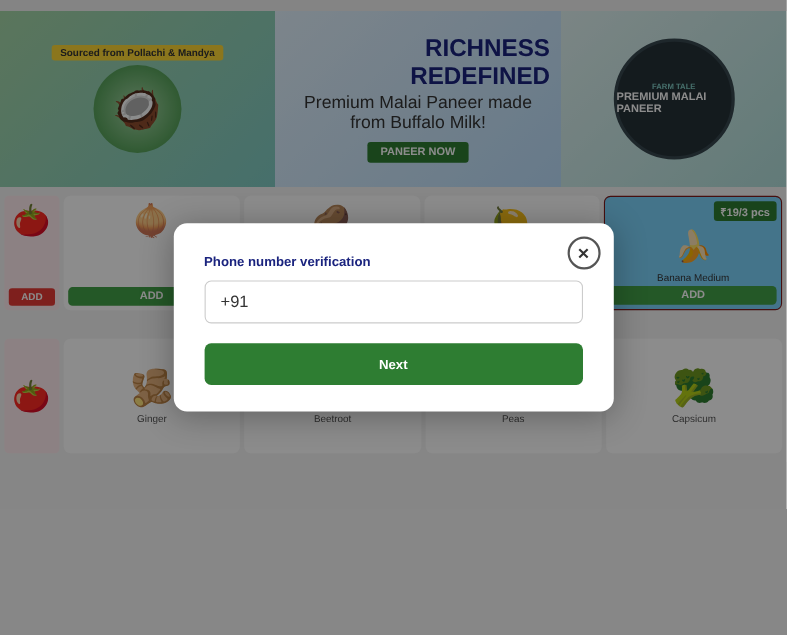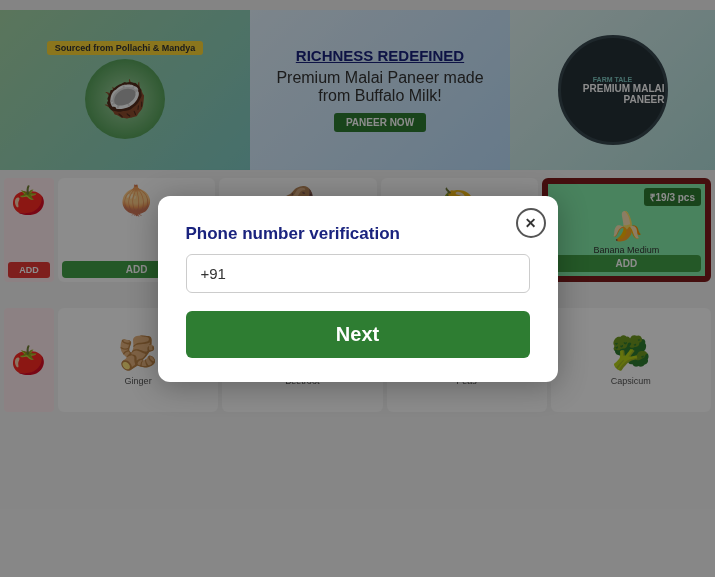--- a/index.html
+++ b/index.html
@@ -72,26 +72,25 @@
       width: 260px;
       height: 100%;
       background: linear-gradient(135deg, #e3f2fd, #bbdefb);
       display: flex;
       flex-direction: column;
       align-items: center;
       justify-content: center;
       padding: 10px;
     }
     .banner-title {
-      font-size: 15px;
+      font-size: 22px;
       font-weight: 900;
       color: #1a237e;
       line-height: 1.1;
       text-align: right;
-      text-decoration: underline;
     }
     .banner-subtitle {
       font-size: 16px;
       color: #333;
       text-align: center;
       margin: 4px 0;
     }
     .order-btn {
       background: #2e7d32;
       color: white;
@@ -117,21 +116,21 @@
       height: 110px;
       background: #263238;
       border-radius: 50%;
       display: flex;
       flex-direction: column;
       align-items: center;
       justify-content: center;
       color: white;
       font-size: 8px;
       font-weight: bold;
-      text-align: right;
+      text-align: left;
       border: 3px solid #37474f;
     }
     .paneer-label {
       color: #80cbc4;
       font-size: 7px;
     }
     .paneer-main {
       color: white;
       font-size: 10px;
       font-weight: bold;
@@ -153,22 +152,22 @@
       padding: 4px;
       display: flex;
       flex-direction: column;
       align-items: center;
       justify-content: space-between;
       flex: 1;
       min-width: 90px;
       position: relative;
     }
     .product-card.featured {
-      background: #86efac;
-      border: 6px solid #7f1d1d;
+      background: #7dd3fc;
+      border: 1px solid #7f1d1d;
     }
     .product-price-badge {
       background: #2e7d32;
       color: white;
       font-size: 10px;
       font-weight: bold;
       padding: 2px 6px;
       border-radius: 3px;
       align-self: flex-end;
       margin-bottom: 2px;
@@ -289,21 +288,21 @@
       background: white;
       cursor: pointer;
       display: flex;
       align-items: center;
       justify-content: center;
       font-size: 14px;
       color: #333;
       font-weight: bold;
     }
     .modal-title {
-      font-size: 17px;
+      font-size: 12px;
       font-weight: bold;
       color: #1a237e;
       margin-bottom: 8px;
     }
     .modal-subtitle {
       font-size: 13px;
       color: #555;
       margin-bottom: 18px;
     }
     .modal-subtitle a {
@@ -329,21 +328,21 @@
       border: none;
       outline: none;
       font-size: 15px;
       flex: 1;
       background: transparent;
     }
     .next-btn {
       width: 100%;
       background: #2e7d32;
       color: white;
-      font-size: 20px;
+      font-size: 12px;
       font-weight: bold;
       padding: 12px;
       border-radius: 6px;
       border: none;
       cursor: pointer;
       text-align: center;
     }
   </style>
 </head>
 <body>

